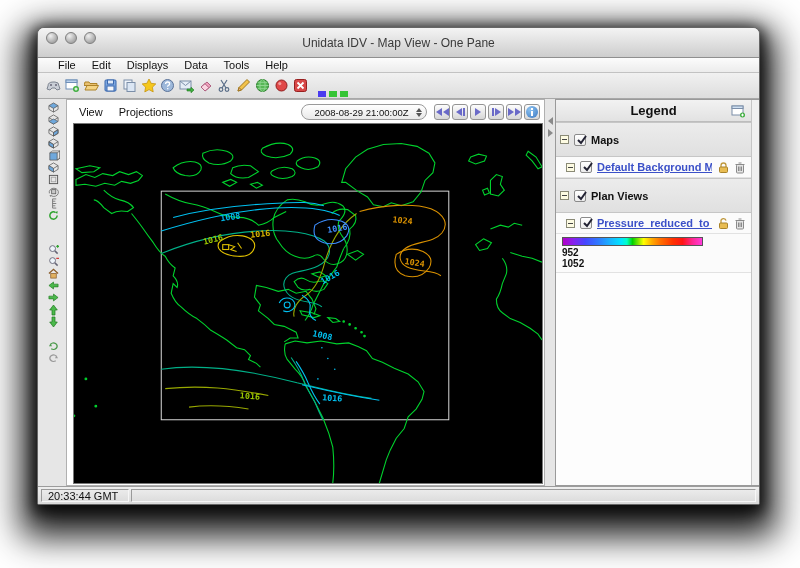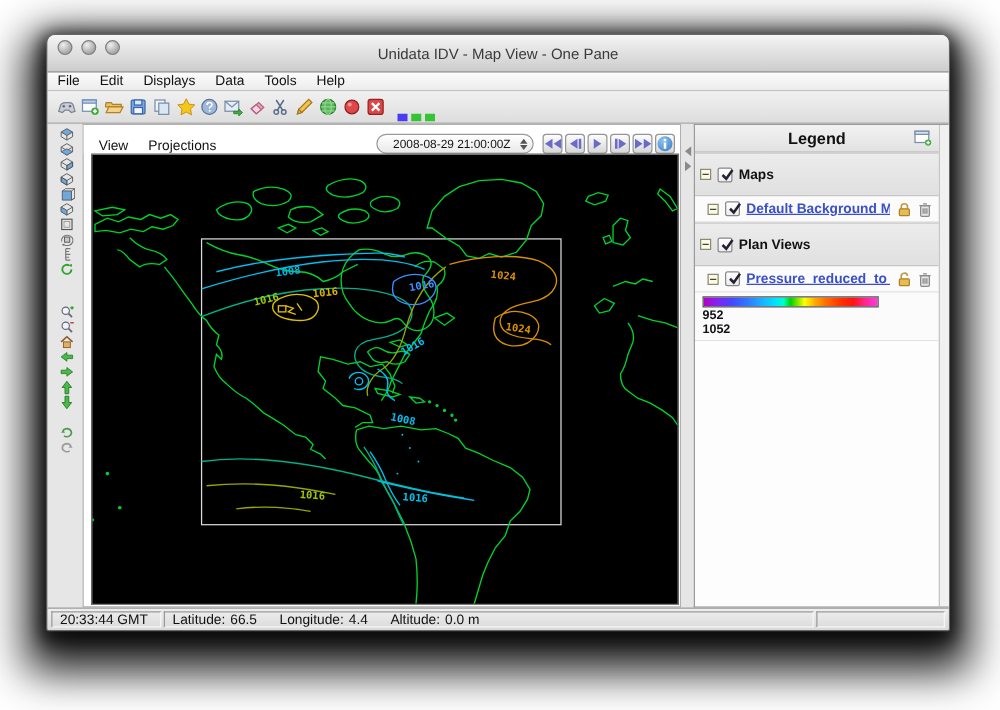--- a/index.html
+++ b/index.html
@@ -15,41 +15,41 @@
     border:1px solid #666;
   }
 
   
   .titlebar { height:30px; flex:none; background:linear-gradient(#f4f4f4,#cdcdcd); border-bottom:1px solid #8f8f8f; position:relative; display:flex; align-items:center; justify-content:center; }
   .titlebar .title { font-size:12px; color:#3a3a3a; }
   .lights { position:absolute; left:8px; top:4px; display:flex; gap:7px; }
   .light { width:12px; height:12px; border-radius:50%; background:radial-gradient(circle at 35% 30%, #efefef, #a8a8a8 70%); border:1px solid #7e7e7e; }
 
   
-  .menubar { height:15px; flex:none; background:linear-gradient(#fcfcfc,#ececec); border-bottom:1px solid #c2c2c2; display:flex; align-items:center; padding-left:0; }
+  .menubar { height:15px; flex:none; background:linear-gradient(#fcfcfc,#ececec); border-bottom:1px solid #c2c2c2; display:flex; align-items:center; padding-left:12px; }
   .menubar span { font-size:11px; color:#111; padding:0 8px; }
 
   
   .toolbar { height:26px; flex:none; background:linear-gradient(#f1f1f1,#dddddd); border-bottom:1px solid #a8a8a8; display:flex; align-items:center; padding-left:6px; position:relative; }
   .tbtn { width:19px; height:20px; display:flex; align-items:center; justify-content:center; border-radius:3px; }
   .tbtn svg { display:block; }
   .membar { position:absolute; left:280px; bottom:1px; display:flex; gap:3px; }
   .membar i { width:8px; height:6px; display:block; }
 
   
   .content { flex:1; display:flex; padding-left:3px; background:#e6e6e6; min-height:0; }
 
   
   .vtool { width:25px; flex:none; background:#e6e6e6; display:flex; flex-direction:column; align-items:center; padding-top:3px; }
   .vbtn { width:20px; height:11px; display:flex; align-items:center; justify-content:center; margin-bottom:1px; }
   .vgap1 { height:22px; } .vgap2 { height:12px; }
 
   
   .map-panel { width:479px; flex:none; background:#fff; border:1px solid #b0b0b0; display:flex; flex-direction:column; min-height:0; }
-  .map-head { height:23px; flex:none; display:flex; align-items:flex-end; padding:0 4px 0 12px; background:#fff; }
+  .map-head { height:23px; flex:none; display:flex; align-items:center; padding:0 4px 0 12px; background:#fff; }
   .map-head .pmenu { font-size:11px; color:#111; margin-right:16px; }
   .time-combo { margin-left:auto; width:126px; height:16px; border:1px solid #9a9a9a; border-radius:8px; background:linear-gradient(#ffffff,#e9e9e9); display:flex; align-items:center; padding:1px 4px 0 8px; }
   .time-combo .tval { font-size:9.5px; color:#111; flex:1; text-align:center; }
   .spin { display:flex; flex-direction:column; gap:1px; margin-left:3px; }
   .spin b { width:0; height:0; border-left:3px solid transparent; border-right:3px solid transparent; }
   .spin .up { border-bottom:4px solid #555; } .spin .dn { border-top:4px solid #555; }
   .anim { display:flex; gap:2px; margin-left:7px; }
   .abtn { width:16px; height:16px; border:1px solid #949494; border-radius:3px; background:linear-gradient(#fdfdfd,#d7d7d7); display:flex; align-items:center; justify-content:center; gap:1px; }
   .tri-l { width:0; height:0; border-top:4px solid transparent; border-bottom:4px solid transparent; border-right:6px solid #6a6ac8; }
   .tri-r { width:0; height:0; border-top:4px solid transparent; border-bottom:4px solid transparent; border-left:6px solid #6a6ac8; }
@@ -553,25 +553,17 @@
         <div class="lg-rest"></div>
       </div>
       <div class="legend-scroll"></div>
     </div>
   </div>
 
   <div class="statusbar">
     <div class="scell c1">
           <span>20:33:44 GMT</span>
         </div>
-    <div class="scell c2">
-      <span>Latitude:</span>
-      <span class="sv">66.5</span>
-      <span>Longitude:</span>
-      <span class="sv">4.4</span>
-      <span>Altitude:</span>
-      <span>0.0 m</span>
-    </div>
     <div class="scell c3"></div>
   </div>
 
 </div>
 </div>
 
 </body></html>

